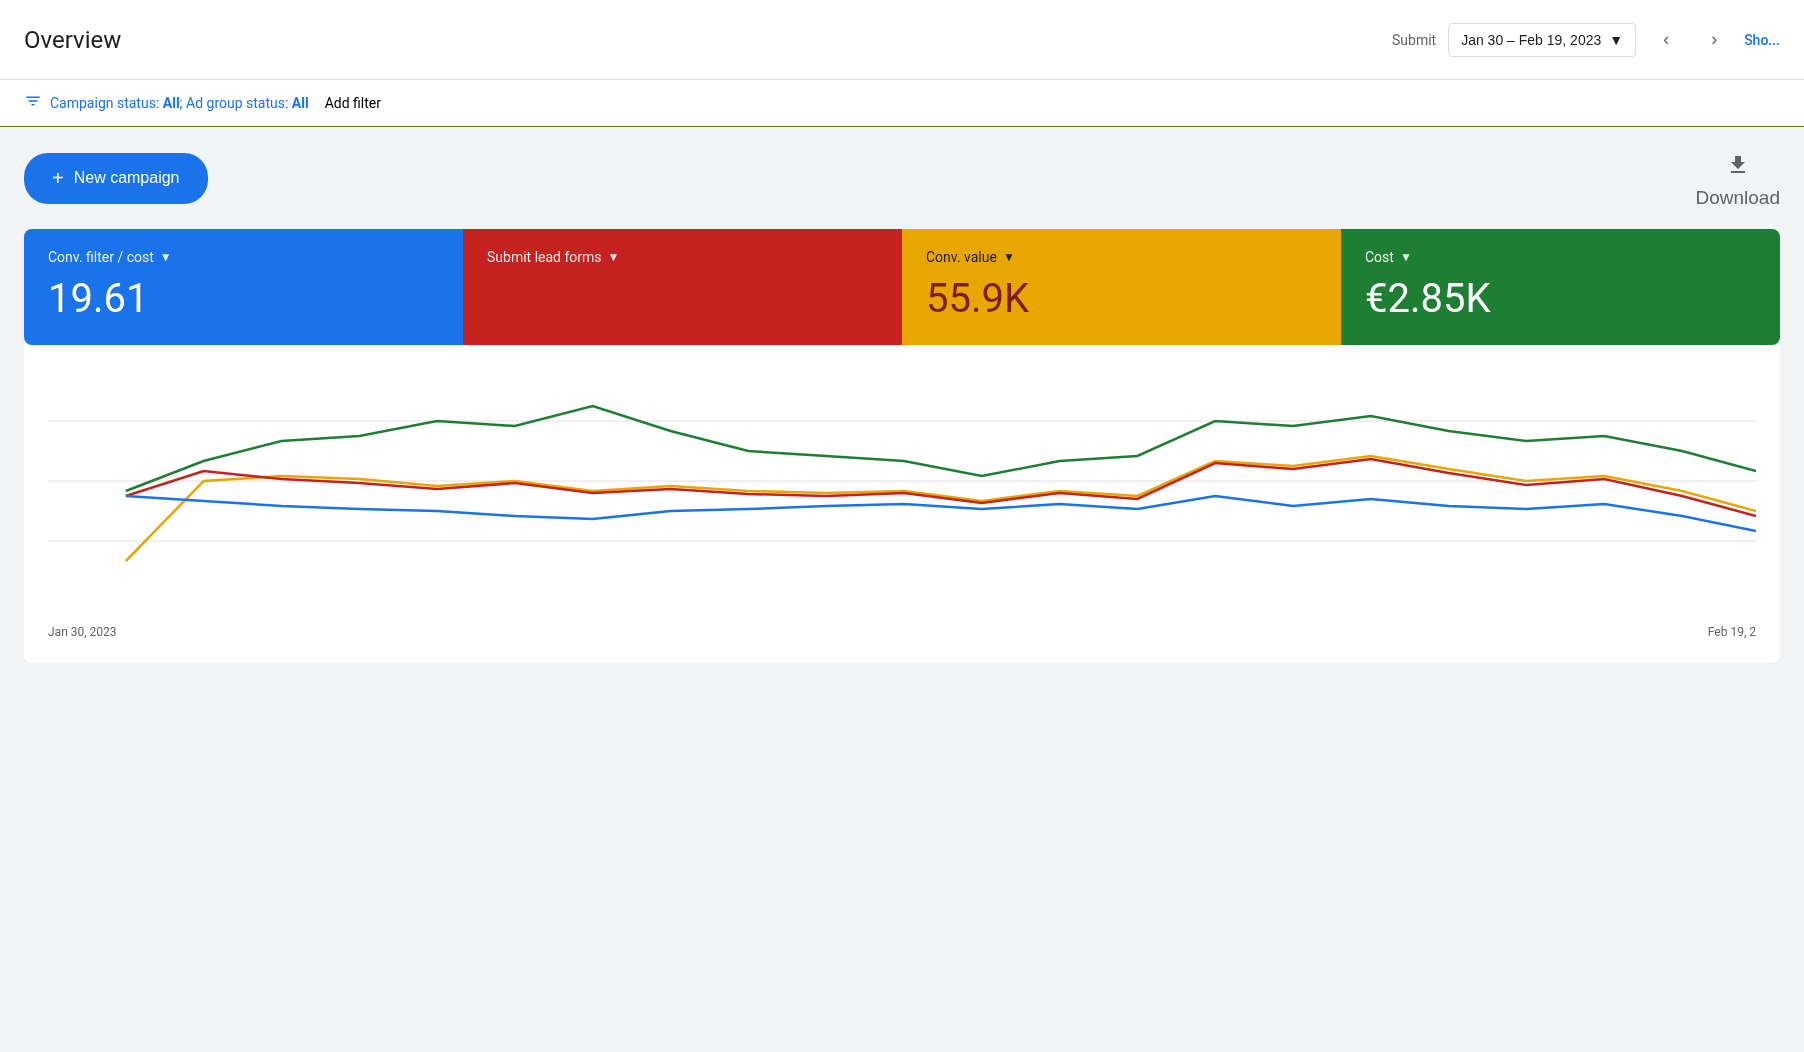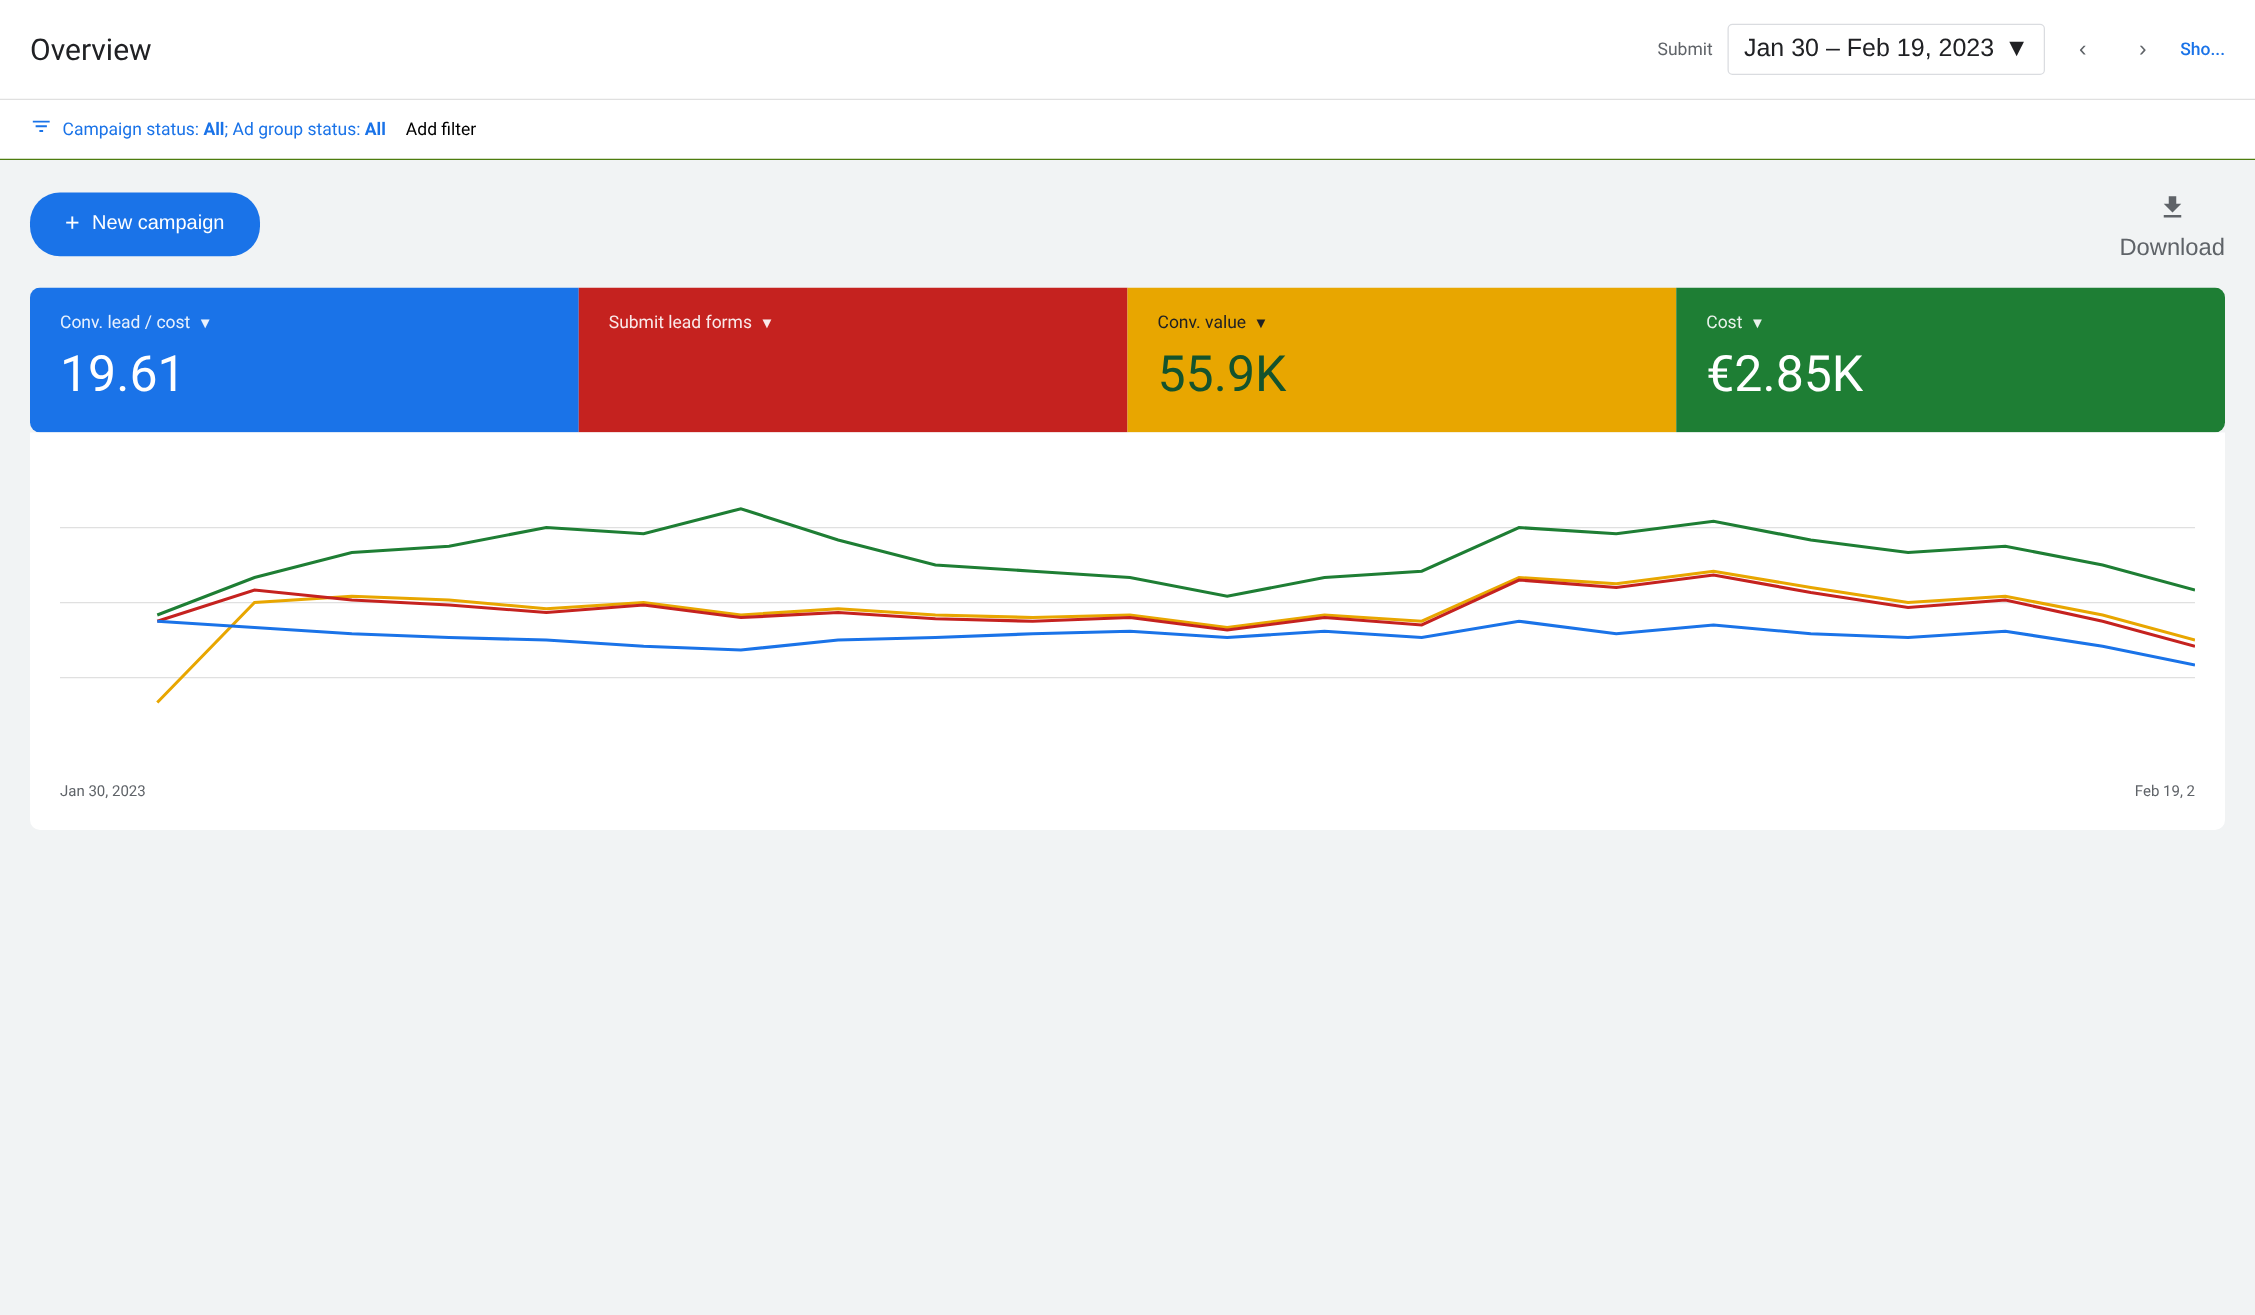--- a/index.html
+++ b/index.html
@@ -27,21 +27,21 @@
     .custom-label {
       font-size: 14px;
       color: #5f6368;
     }
     .date-picker {
       display: flex;
       align-items: center;
       border: 1px solid #dadce0;
       border-radius: 4px;
       padding: 8px 12px;
-      font-size: 20px;
+      font-size: 14px;
       color: #202124;
       background: #fff;
       cursor: pointer;
       gap: 8px;
     }
     .nav-btn {
       width: 36px;
       height: 36px;
       border-radius: 50%;
       border: none;
@@ -156,21 +156,21 @@
       align-items: center;
       gap: 6px;
     }
     .metric-label.dark { color: #202124; }
     .metric-value {
       font-size: 40px;
       font-weight: 400;
       color: #fff;
       line-height: 1.1;
     }
-    .metric-value.dark { color: #14532d; }
+    .metric-value.dark { color: #7f1d1d; }
     .dropdown-arrow {
       font-size: 12px;
     }
 
     .chart-container {
       background: #fff;
       border-radius: 0 0 8px 8px;
       padding: 16px 24px 24px;
       position: relative;
     }
@@ -237,21 +237,21 @@
           <path d="M19 9h-4V3H9v6H5l7 7 7-7zM5 18v2h14v-2H5z"></path>
         </svg>
       </div>
       <span>Download</span>
     </button>
   </div>
 
   <div class="metrics-row">
     <div class="metric-card blue">
       <div class="metric-label">
-        <span>Conv. lead / cost</span>
+        <span>Conv. filter / cost</span>
         <span class="dropdown-arrow">▼</span>
       </div>
       <div class="metric-value">19.61</div>
     </div>
     <div class="metric-card red">
       <div class="metric-label">
         <span>Submit lead forms</span>
         <span class="dropdown-arrow">▼</span>
       </div>
     </div>

